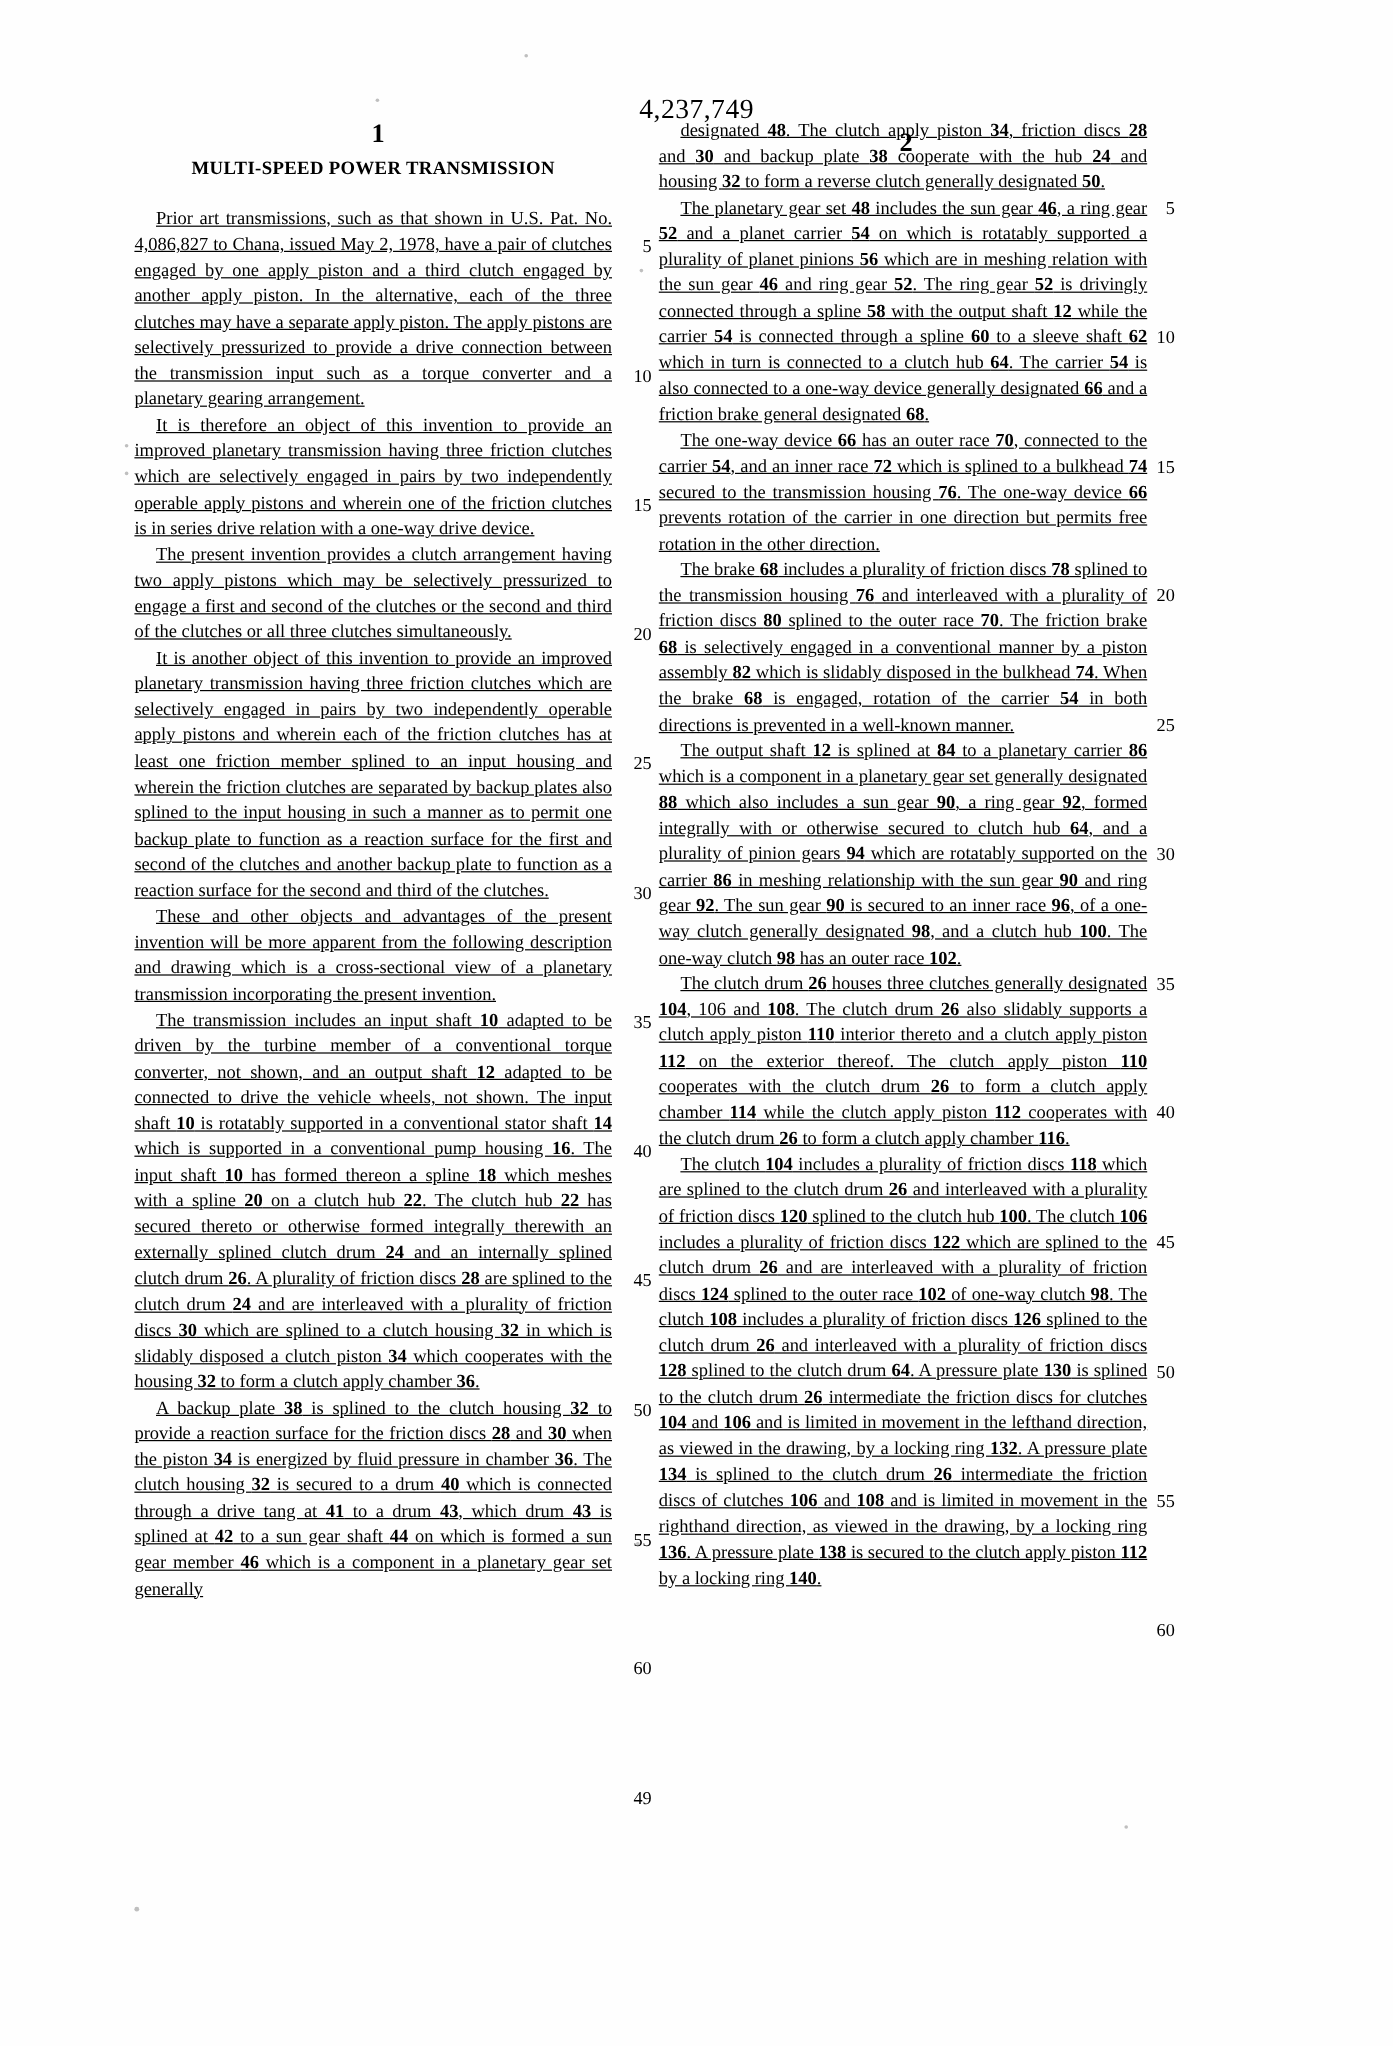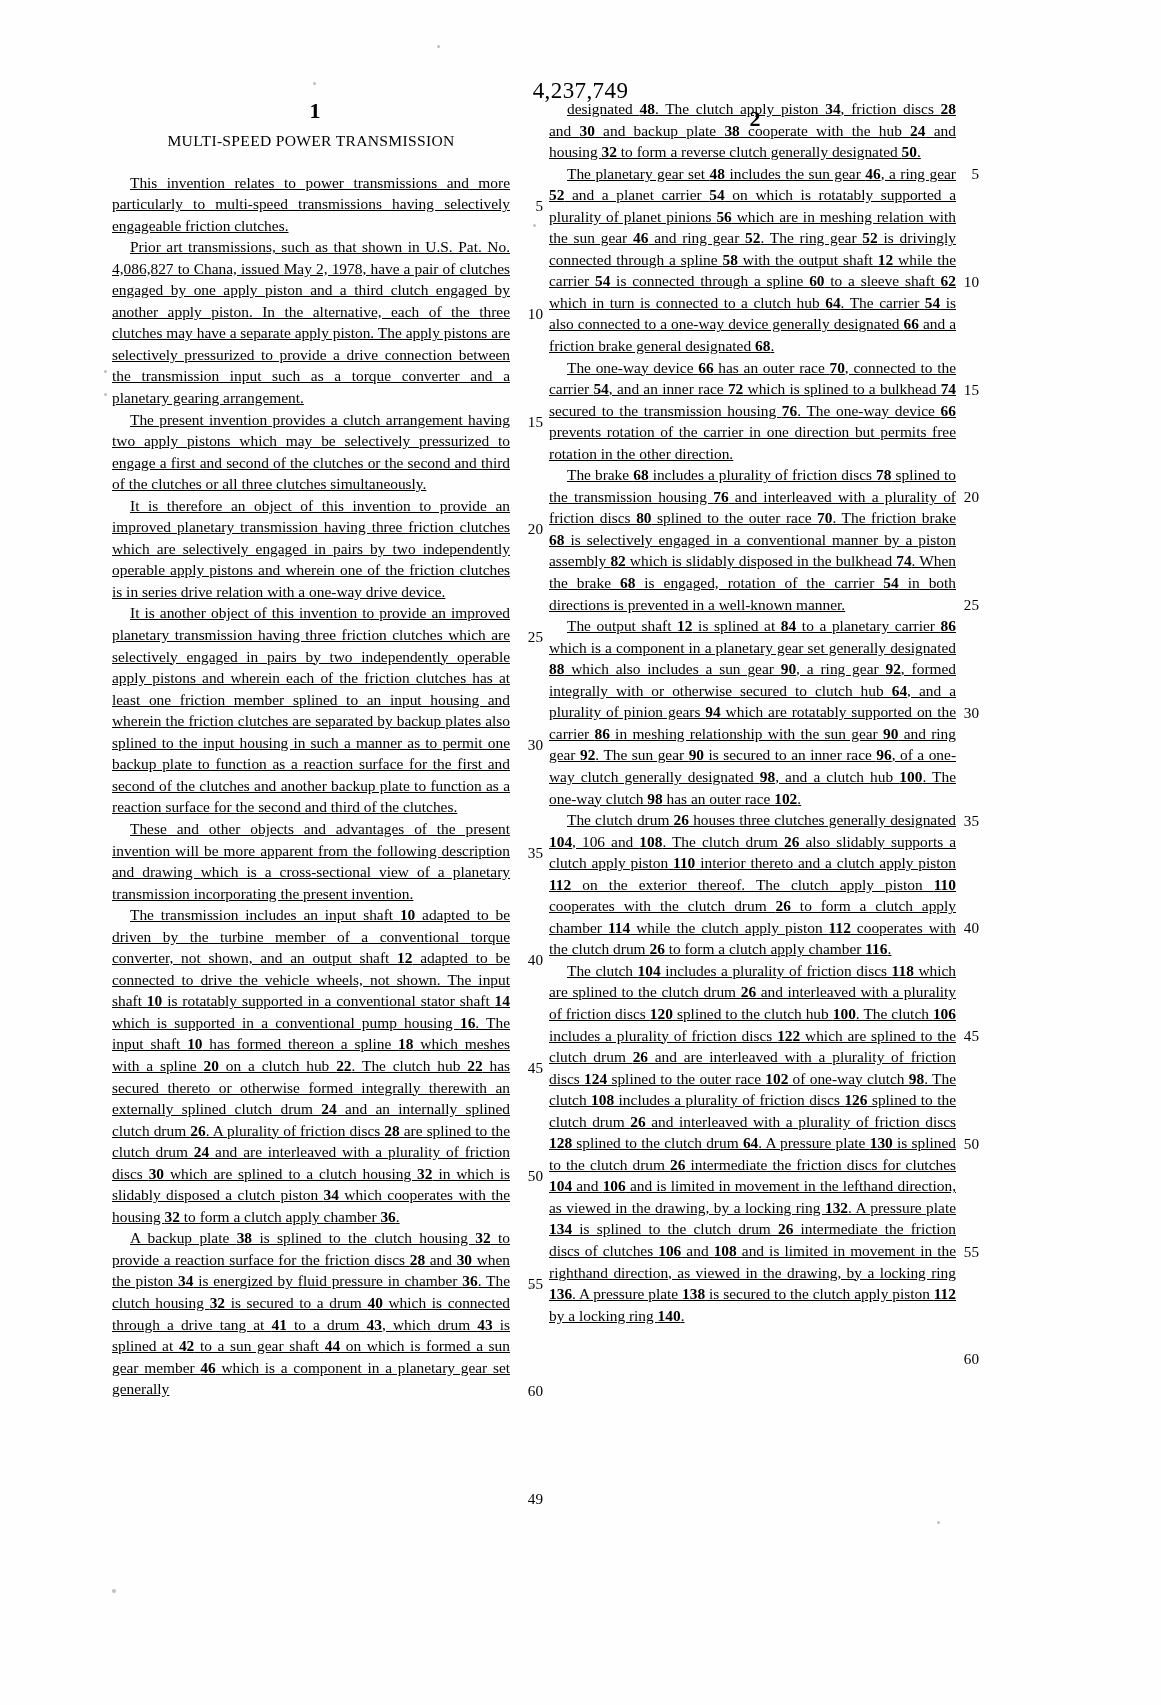--- a/index.html
+++ b/index.html
@@ -82,21 +82,21 @@
     left: 549px;
     width: 407px;
   }
   .col p {
     margin: 0;
     text-indent: 18px;
     text-decoration: underline;
   }
   .heading {
     text-align: center;
-    font-weight: normal;
+    font-weight: bold;
     font-size: 15.6px;
     letter-spacing: 0.3px;
     margin: 0 0 20px 0;
     text-indent: 0 !important;
   }
   b { font-weight: bold; }
 
   
   .linenums {
     position: absolute;
@@ -169,24 +169,23 @@
       <span style="top: 1004.75px;">50</span>
       <span style="top: 1112.5px;">55</span>
       <span style="top: 1220.25px;">60</span>
     </div>
 
   <div class="columns">
 
     <div class="col col-left">
       <div class="heading">MULTI-SPEED POWER TRANSMISSION</div>
       <div id="left-body">
-          <p>This invention relates to power transmissions and more particularly to multi-speed transmissions having selectively engageable friction clutches.</p>
           <p>Prior art transmissions, such as that shown in U.S. Pat. No. 4,086,827 to Chana, issued May 2, 1978, have a pair of clutches engaged by one apply piston and a third clutch engaged by another apply piston. In the alternative, each of the three clutches may have a separate apply piston. The apply pistons are selectively pressurized to provide a drive connection between the transmission input such as a torque converter and a planetary gearing arrangement.</p>
+          <p>It is therefore an object of this invention to provide an improved planetary transmission having three friction clutches which are selectively engaged in pairs by two independently operable apply pistons and wherein one of the friction clutches is in series drive relation with a one-way drive device.</p>
           <p>The present invention provides a clutch arrangement having two apply pistons which may be selectively pressurized to engage a first and second of the clutches or the second and third of the clutches or all three clutches simultaneously.</p>
-          <p>It is therefore an object of this invention to provide an improved planetary transmission having three friction clutches which are selectively engaged in pairs by two independently operable apply pistons and wherein one of the friction clutches is in series drive relation with a one-way drive device.</p>
           <p>It is another object of this invention to provide an improved planetary transmission having three friction clutches which are selectively engaged in pairs by two independently operable apply pistons and wherein each of the friction clutches has at least one friction member splined to an input housing and wherein the friction clutches are separated by backup plates also splined to the input housing in such a manner as to permit one backup plate to function as a reaction surface for the first and second of the clutches and another backup plate to function as a reaction surface for the second and third of the clutches.</p>
           <p>These and other objects and advantages of the present invention will be more apparent from the following description and drawing which is a cross-sectional view of a planetary transmission incorporating the present invention.</p>
           <p>The transmission includes an input shaft <b>10</b> adapted to be driven by the turbine member of a conventional torque converter, not shown, and an output shaft <b>12</b> adapted to be connected to drive the vehicle wheels, not shown. The input shaft <b>10</b> is rotatably supported in a conventional stator shaft <b>14</b> which is supported in a conventional pump housing <b>16</b>. The input shaft <b>10</b> has formed thereon a spline <b>18</b> which meshes with a spline <b>20</b> on a clutch hub <b>22</b>. The clutch hub <b>22</b> has secured thereto or otherwise formed integrally therewith an externally splined clutch drum <b>24</b> and an internally splined clutch drum <b>26</b>. A plurality of friction discs <b>28</b> are splined to the clutch drum <b>24</b> and are interleaved with a plurality of friction discs <b>30</b> which are splined to a clutch housing <b>32</b> in which is slidably disposed a clutch piston <b>34</b> which cooperates with the housing <b>32</b> to form a clutch apply chamber <b>36</b>.</p>
           <p>A backup plate <b>38</b> is splined to the clutch housing <b>32</b> to provide a reaction surface for the friction discs <b>28</b> and <b>30</b> when the piston <b>34</b> is energized by fluid pressure in chamber <b>36</b>. The clutch housing <b>32</b> is secured to a drum <b>40</b> which is connected through a drive tang at <b>41</b> to a drum <b>43</b>, which drum <b>43</b> is splined at <b>42</b> to a sun gear shaft <b>44</b> on which is formed a sun gear member <b>46</b> which is a component in a planetary gear set generally</p>
         </div>
     </div>
 
     <div class="col col-right" style="top:-32px;">
       <div id="right-body">
           <p>designated <b>48</b>. The clutch apply piston <b>34</b>, friction discs <b>28</b> and <b>30</b> and backup plate <b>38</b> cooperate with the hub <b>24</b> and housing <b>32</b> to form a reverse clutch generally designated <b>50</b>.</p>

